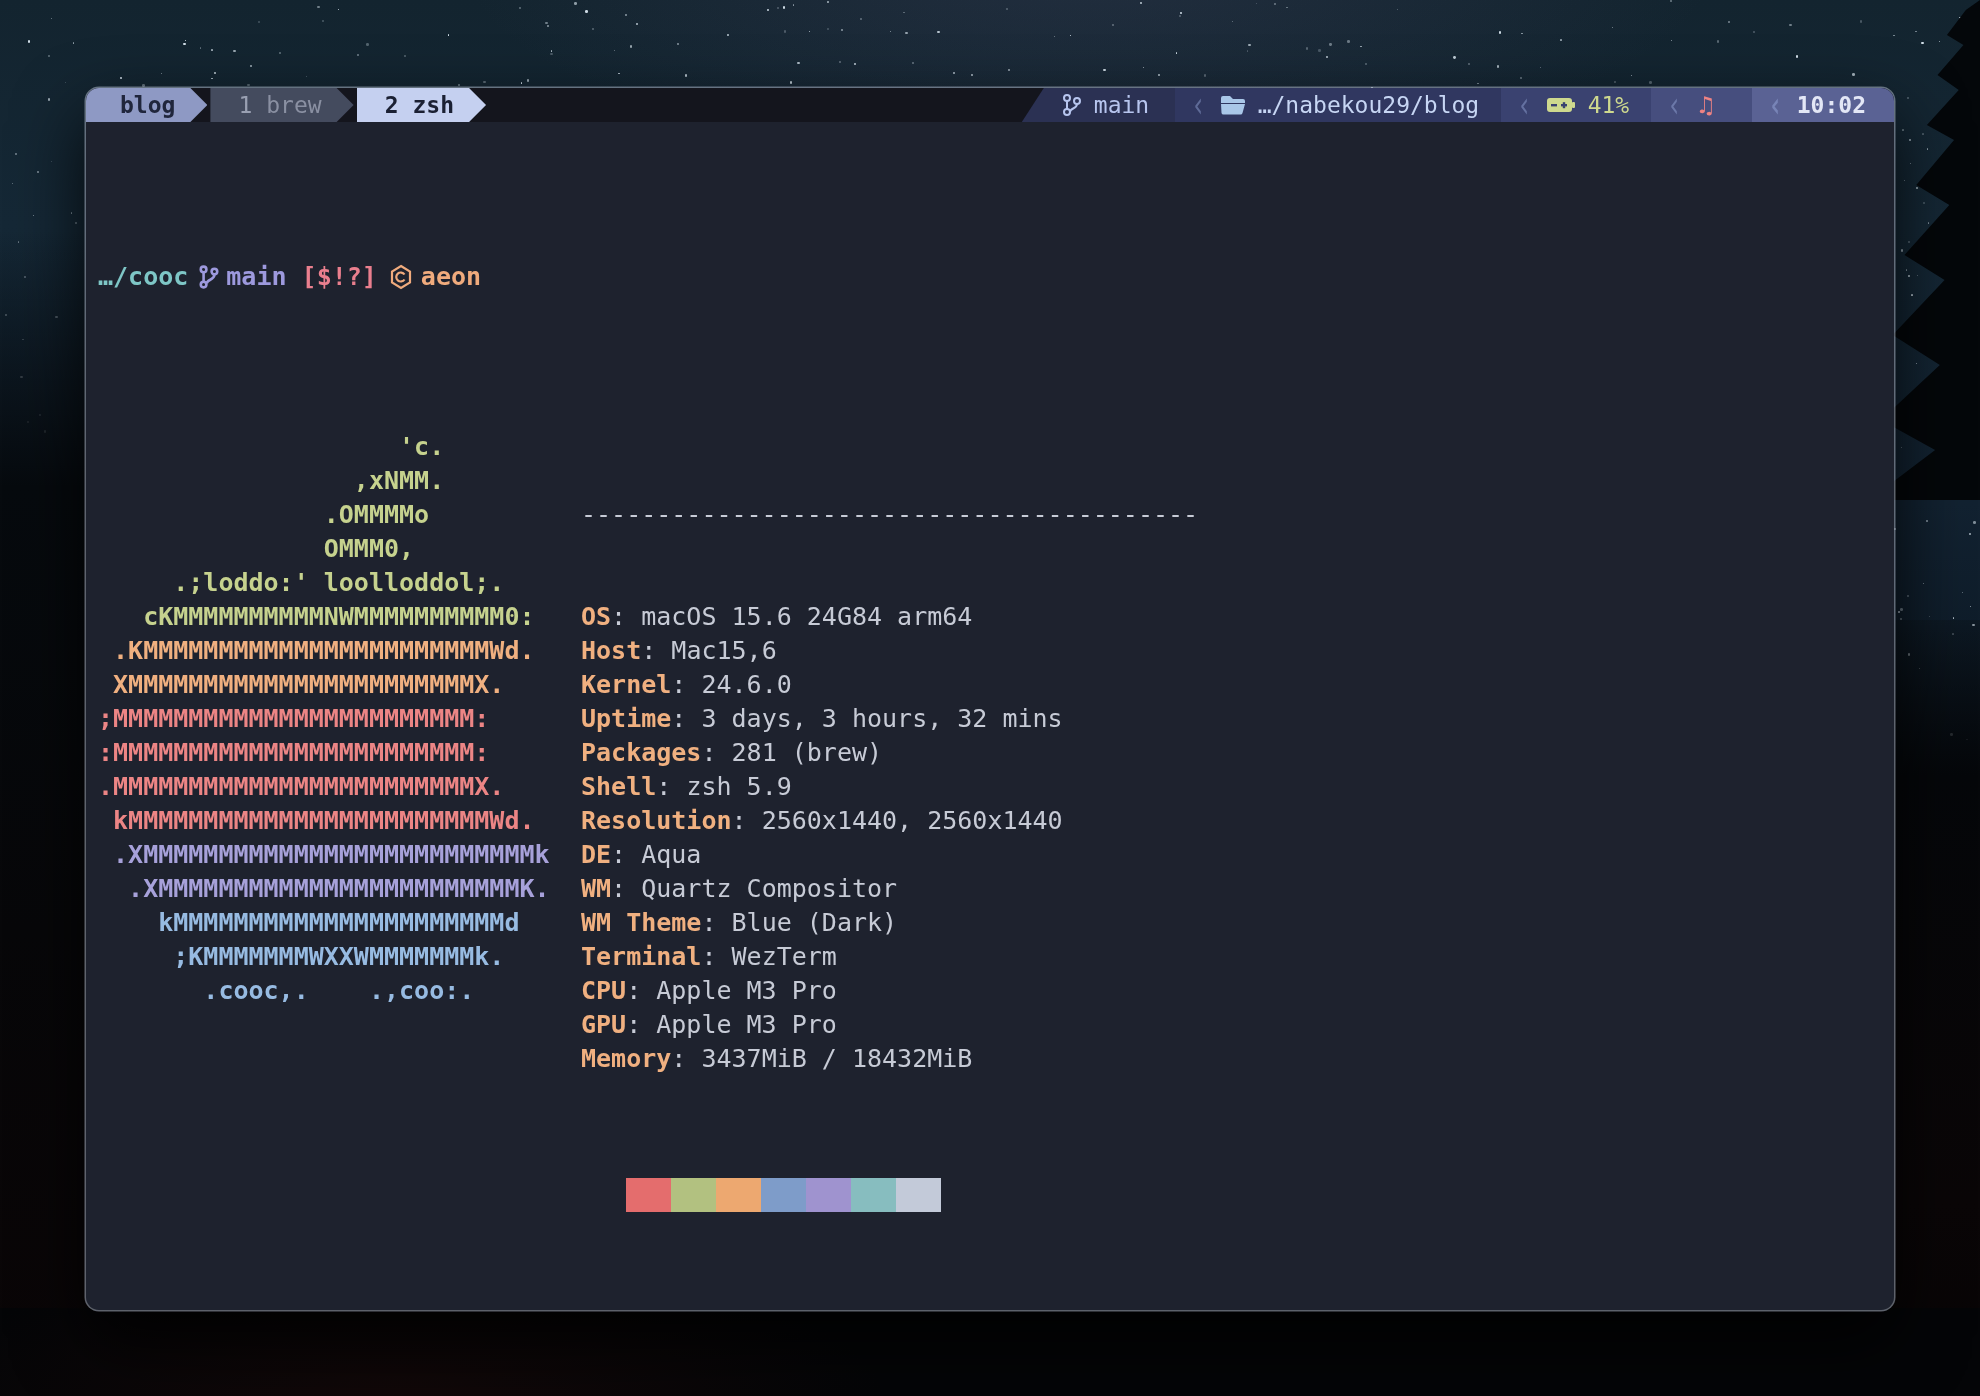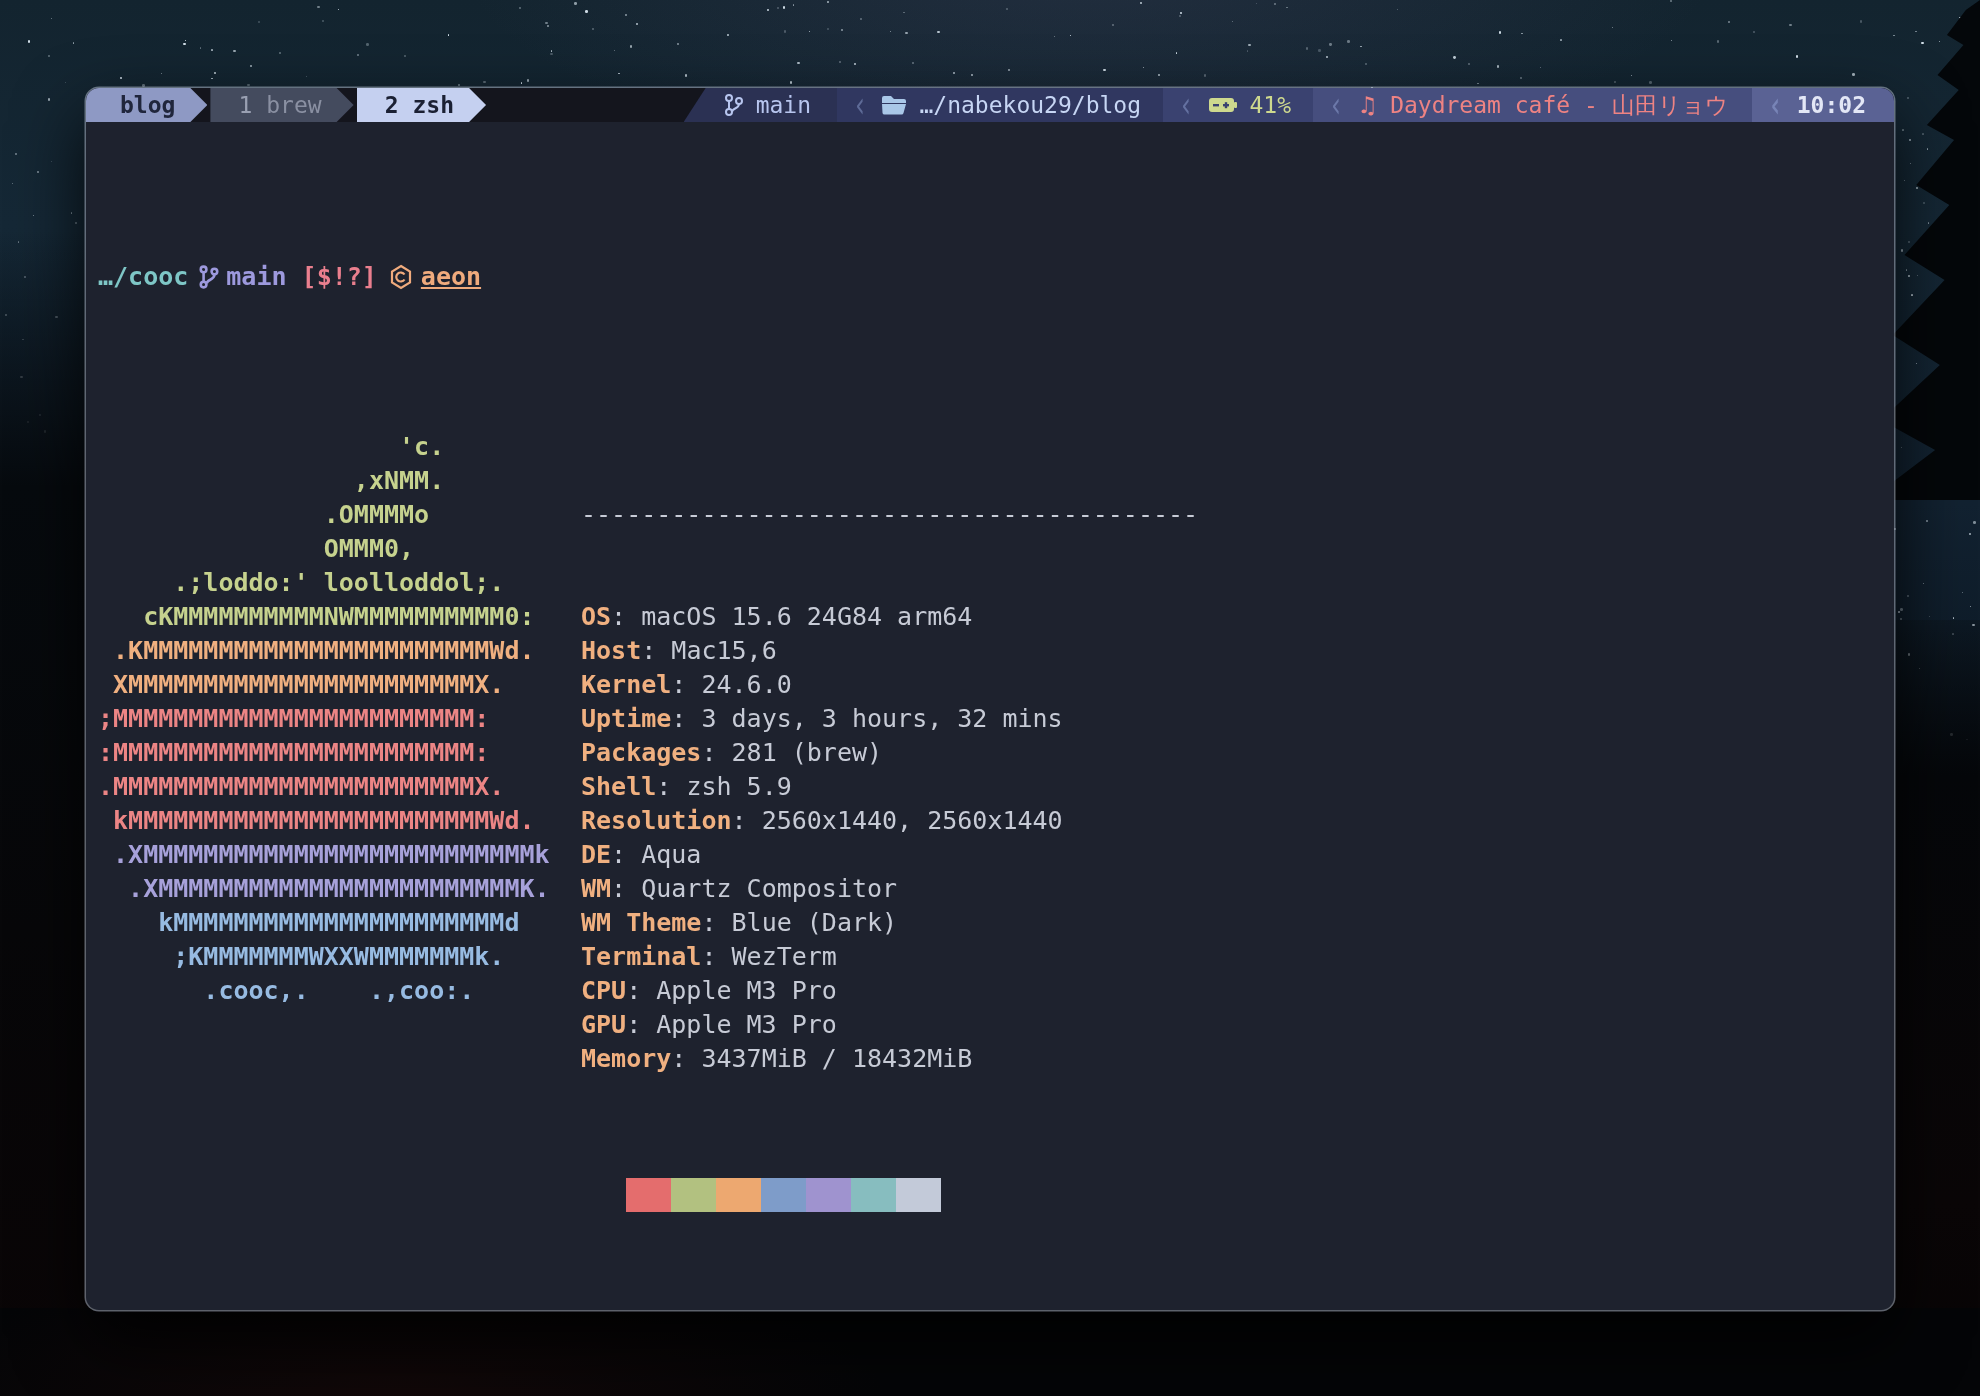--- a/index.html
+++ b/index.html
@@ -62,21 +62,21 @@
 
   
   .term {
     position:relative; padding:36px 14px 0 12px;
     font-size:25px; line-height:34px; color:#c7cbd6; white-space:pre;
   }
   .b { font-weight:bold; }
   .c-teal   { color:#7ec6c6; }
   .c-purple { color:#9d99dd; }
   .c-red    { color:#ea7f8e; }
-  .c-orange { color:#f0ab7d;text-decoration:underline; }
+  .c-orange { color:#f0ab7d; }
   .c-green  { color:#c8d48a; }
 
   .prompt-line { display:flex; align-items:center; }
   .prompt-line svg { margin:0 6px 0 10px; }
 
   .fetch-row { display:flex; }
   .art { width:466px; margin-right:17px; font-weight:bold; }
   .art div { height:34px; }
   .art-g { color:#c6d28e; } .art-y { color:#f0b080; } .art-r { color:#ec8585; }
   .art-p { color:#a7a1da; } .art-b { color:#97bbe2; }
@@ -429,21 +429,20 @@
           <rect x="26" y="7" width="3" height="6" rx="1" fill="#ced98e"></rect>
           <rect x="5" y="9" width="6" height="2.4" fill="#3a4270"></rect>
           <rect x="15" y="9" width="6" height="2.4" fill="#3a4270"></rect>
           <rect x="16.8" y="7.2" width="2.4" height="6" fill="#3a4270"></rect>
         </svg>
         <span>41%</span>
       </div>
       <div class="seg seg-music">
         <span class="sep">‹</span>
         <span class="music-note">♫</span>
-        <span>Daydream café - 山田リョウ</span>
       </div>
       <div class="seg seg-time">
         <span class="sep">‹</span>
         <span>10:02</span>
       </div>
     </div>
   </div>
 
   <div class="term">
 

